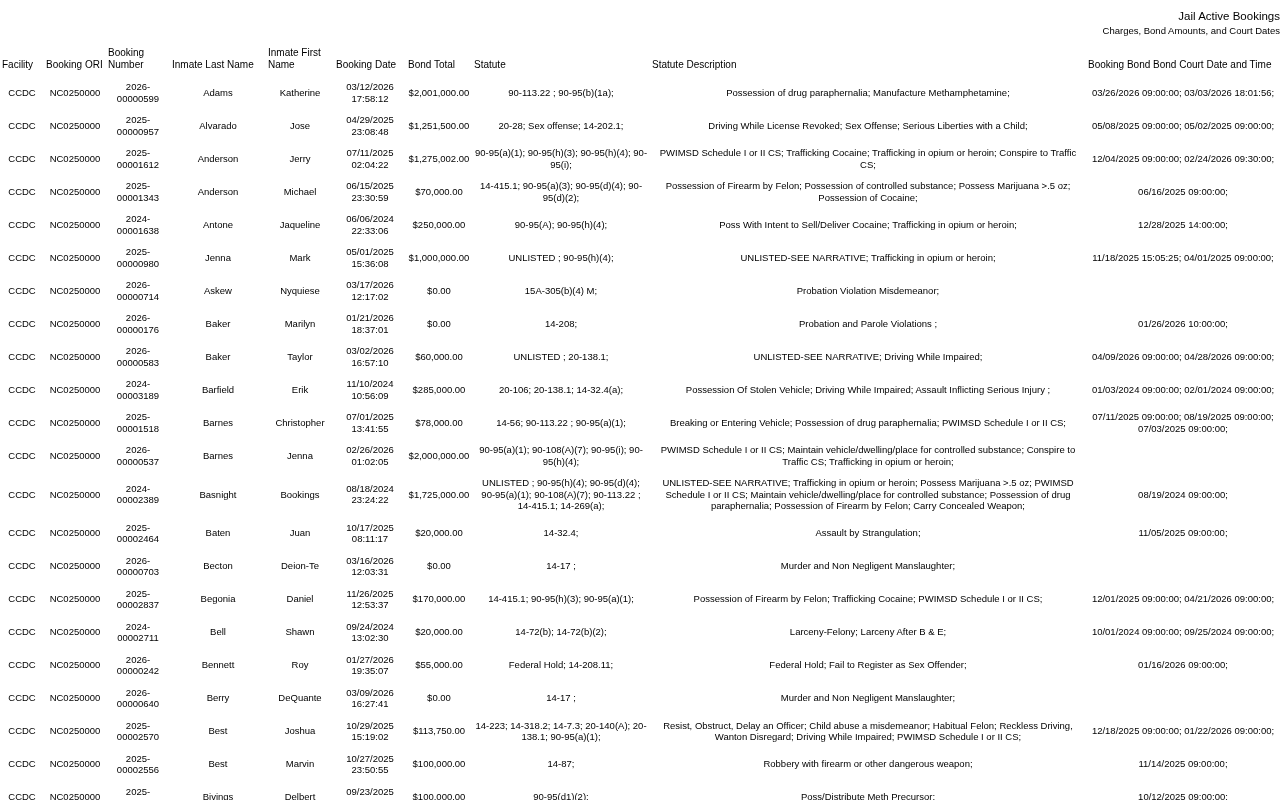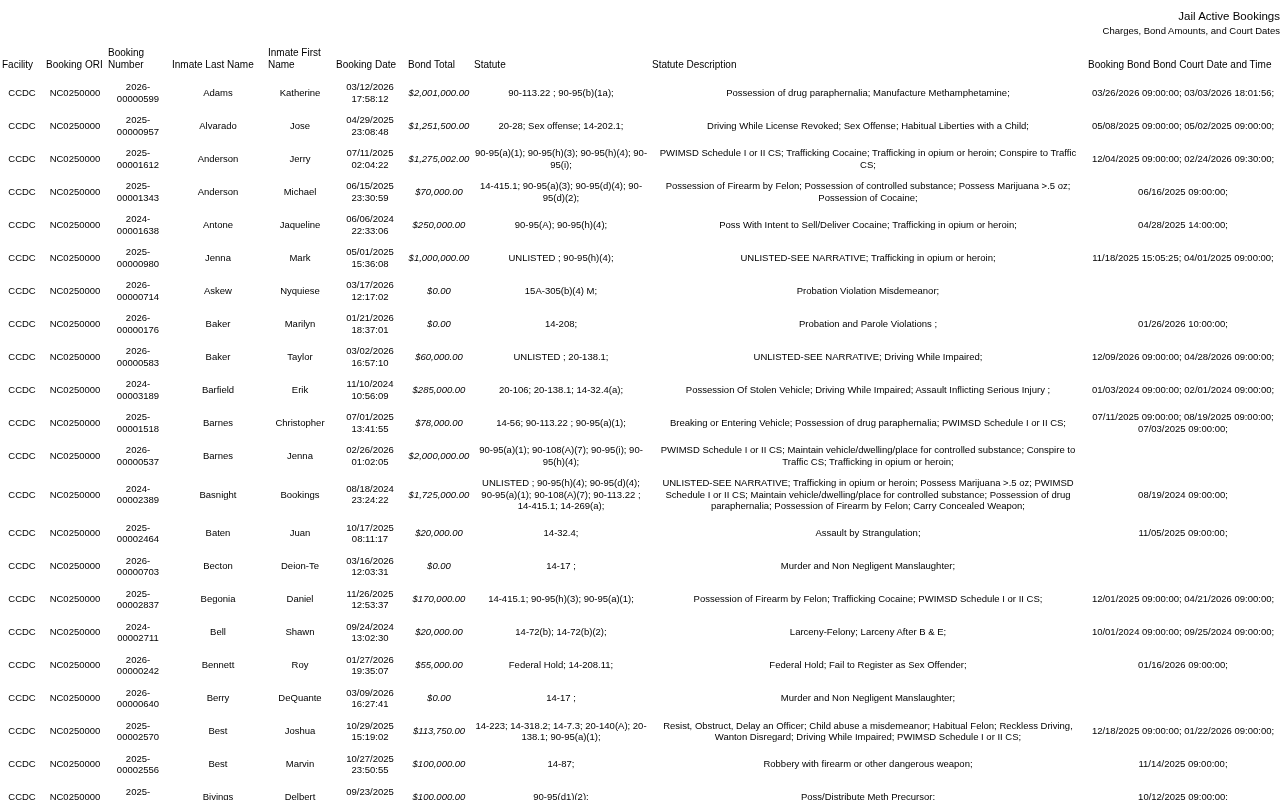--- a/index.html
+++ b/index.html
@@ -67,21 +67,21 @@
   col.c-ori        { width: 62px; }
   col.c-bknum      { width: 64px; }
   col.c-last       { width: 96px; }
   col.c-first      { width: 68px; }
   col.c-bkdate     { width: 72px; }
   col.c-bond       { width: 66px; }
   col.c-statute    { width: 178px; }
   col.c-desc       { width: 436px; }
   col.c-court      { width: 194px; }
 
-  td.cell-bond { white-space: nowrap; font-style: italic; }
+  td.cell-bond { white-space: nowrap; }
 </style>
 </head>
 <body>
 
 <div class="report">
 
   <div class="title-block">
     <div class="report-title">Jail Active Bookings</div>
     <div class="report-subtitle">Charges, Bond Amounts, and Court Dates</div>
   </div>
@@ -128,21 +128,21 @@
         </tr>
         <tr>
           <td>CCDC</td>
           <td>NC0250000</td>
           <td>2025-00000957</td>
           <td>Alvarado</td>
           <td>Jose</td>
           <td>04/29/2025 23:08:48</td>
           <td class="cell-bond">$1,251,500.00</td>
           <td>20-28; Sex offense; 14-202.1;</td>
-          <td>Driving While License Revoked; Sex Offense; Habitual Liberties with a Child;</td>
+          <td>Driving While License Revoked; Sex Offense; Serious Liberties with a Child;</td>
           <td>05/08/2025 09:00:00; 05/02/2025 09:00:00;</td>
         </tr>
         <tr>
           <td>CCDC</td>
           <td>NC0250000</td>
           <td>2025-00001612</td>
           <td>Anderson</td>
           <td>Jerry</td>
           <td>07/11/2025 02:04:22</td>
           <td class="cell-bond">$1,275,002.00</td>
@@ -165,21 +165,21 @@
         <tr>
           <td>CCDC</td>
           <td>NC0250000</td>
           <td>2024-00001638</td>
           <td>Antone</td>
           <td>Jaqueline</td>
           <td>06/06/2024 22:33:06</td>
           <td class="cell-bond">$250,000.00</td>
           <td>90-95(A); 90-95(h)(4);</td>
           <td>Poss With Intent to Sell/Deliver Cocaine; Trafficking in opium or heroin;</td>
-          <td>04/28/2025 14:00:00;</td>
+          <td>12/28/2025 14:00:00;</td>
         </tr>
         <tr>
           <td>CCDC</td>
           <td>NC0250000</td>
           <td>2025-00000980</td>
           <td>Jenna</td>
           <td>Mark</td>
           <td>05/01/2025 15:36:08</td>
           <td class="cell-bond">$1,000,000.00</td>
           <td>UNLISTED ; 90-95(h)(4);</td>
@@ -213,21 +213,21 @@
         <tr>
           <td>CCDC</td>
           <td>NC0250000</td>
           <td>2026-00000583</td>
           <td>Baker</td>
           <td>Taylor</td>
           <td>03/02/2026 16:57:10</td>
           <td class="cell-bond">$60,000.00</td>
           <td>UNLISTED ; 20-138.1;</td>
           <td>UNLISTED-SEE NARRATIVE; Driving While Impaired;</td>
-          <td>12/09/2026 09:00:00; 04/28/2026 09:00:00;</td>
+          <td>04/09/2026 09:00:00; 04/28/2026 09:00:00;</td>
         </tr>
         <tr>
           <td>CCDC</td>
           <td>NC0250000</td>
           <td>2024-00003189</td>
           <td>Barfield</td>
           <td>Erik</td>
           <td>11/10/2024 10:56:09</td>
           <td class="cell-bond">$285,000.00</td>
           <td>20-106; 20-138.1; 14-32.4(a);</td>

